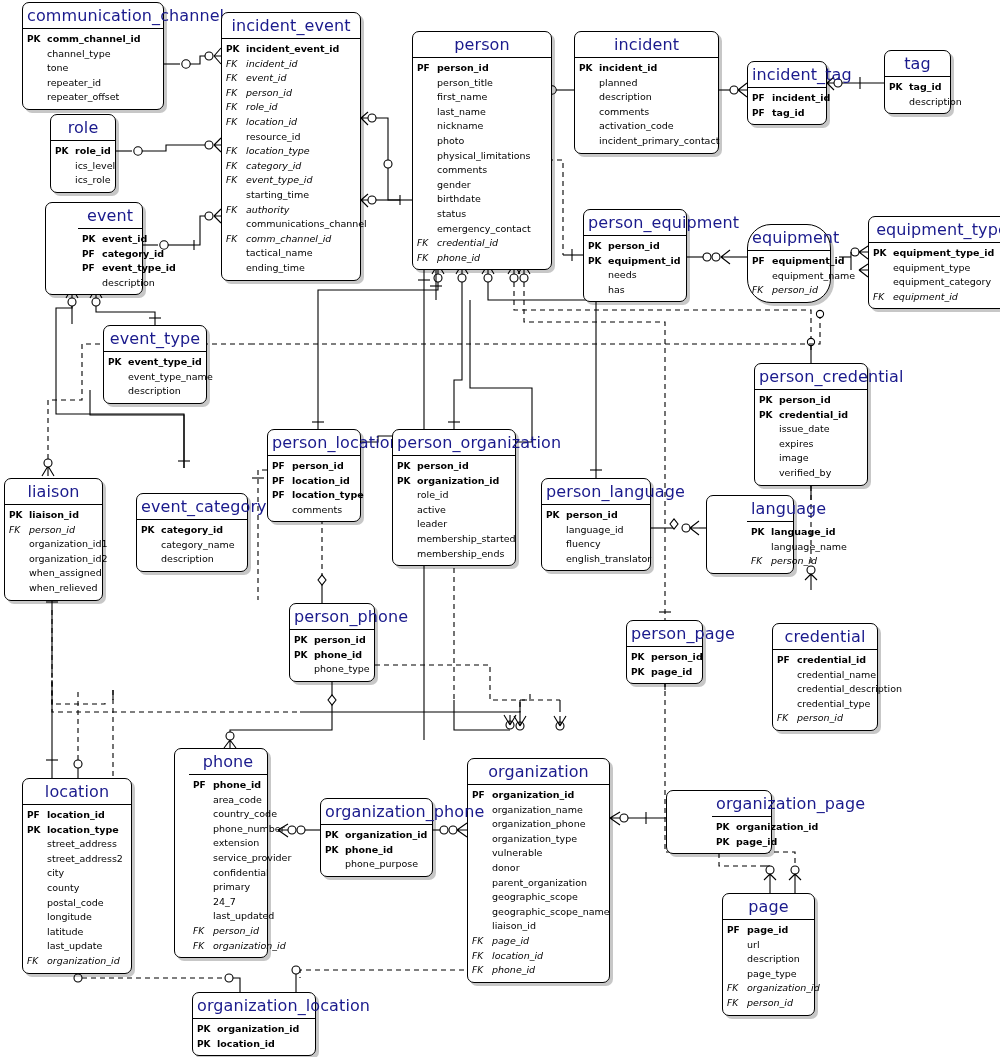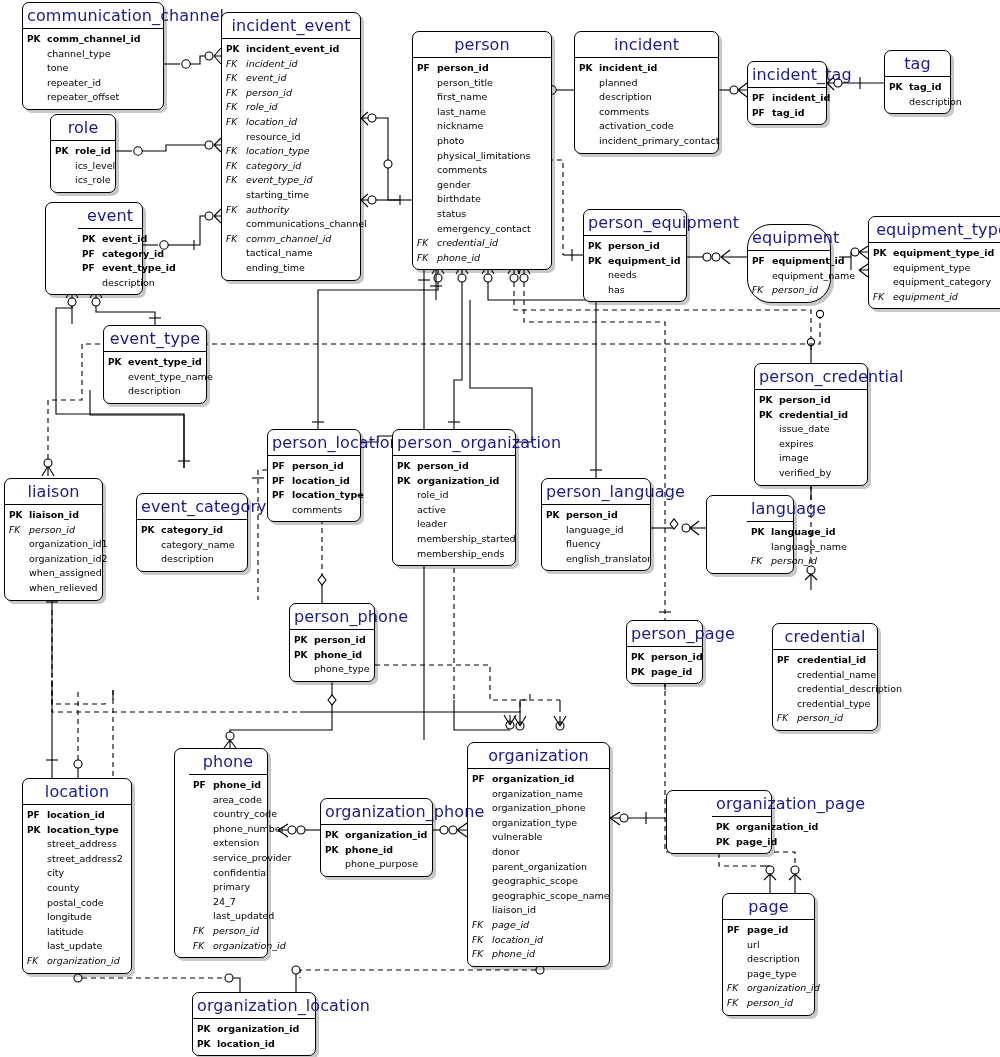--- a/index.html
+++ b/index.html
@@ -591,21 +591,21 @@
           <div class="attr "><span class="key"></span><span class="name">extension</span></div>
           <div class="attr "><span class="key"></span><span class="name">service_provider</span></div>
           <div class="attr "><span class="key"></span><span class="name">confidential</span></div>
           <div class="attr "><span class="key"></span><span class="name">primary</span></div>
           <div class="attr "><span class="key"></span><span class="name">24_7</span></div>
           <div class="attr "><span class="key"></span><span class="name">last_updated</span></div>
           <div class="attr fk"><span class="key">FK</span><span class="name">person_id</span></div>
           <div class="attr fk"><span class="key">FK</span><span class="name">organization_id</span></div>
         </div>
       </div>
-      <div class="entity" style="left: 467px; top: 742px; width: 143px;">
+      <div class="entity" style="left: 467px; top: 758px; width: 143px;">
         <div class="ent-title">organization</div>
         <div class="ent-body">
           <div class="attr pf"><span class="key">PF</span><span class="name">organization_id</span></div>
           <div class="attr "><span class="key"></span><span class="name">organization_name</span></div>
           <div class="attr "><span class="key"></span><span class="name">organization_phone</span></div>
           <div class="attr "><span class="key"></span><span class="name">organization_type</span></div>
           <div class="attr "><span class="key"></span><span class="name">vulnerable</span></div>
           <div class="attr "><span class="key"></span><span class="name">donor</span></div>
           <div class="attr "><span class="key"></span><span class="name">parent_organization</span></div>
           <div class="attr "><span class="key"></span><span class="name">geographic_scope</span></div>

